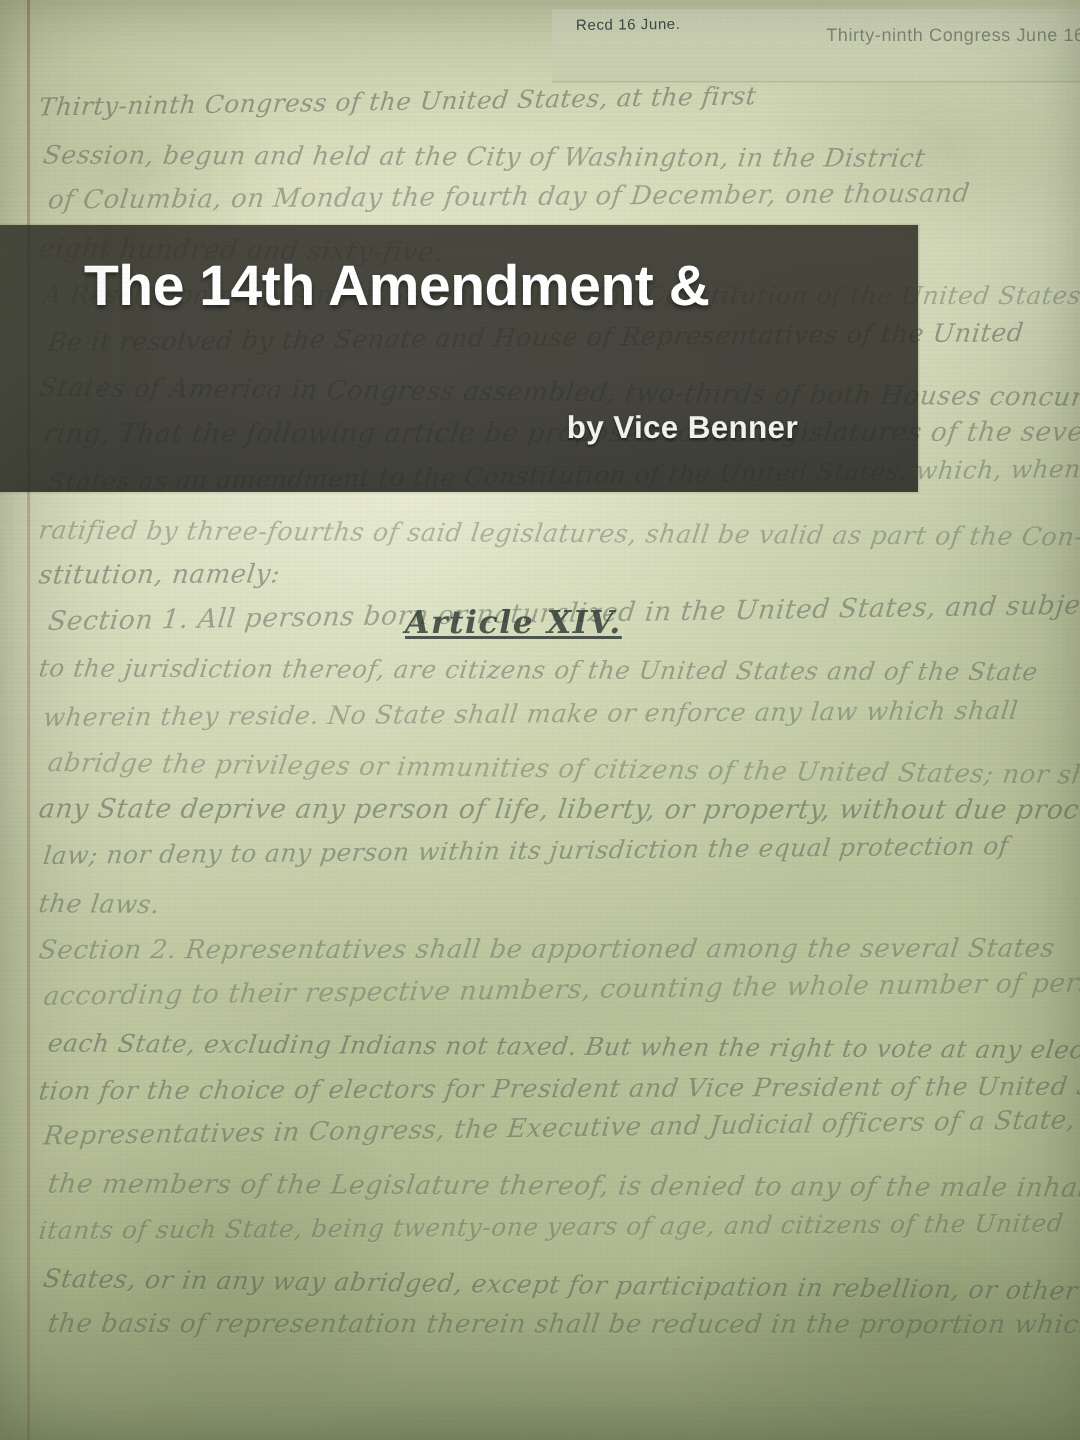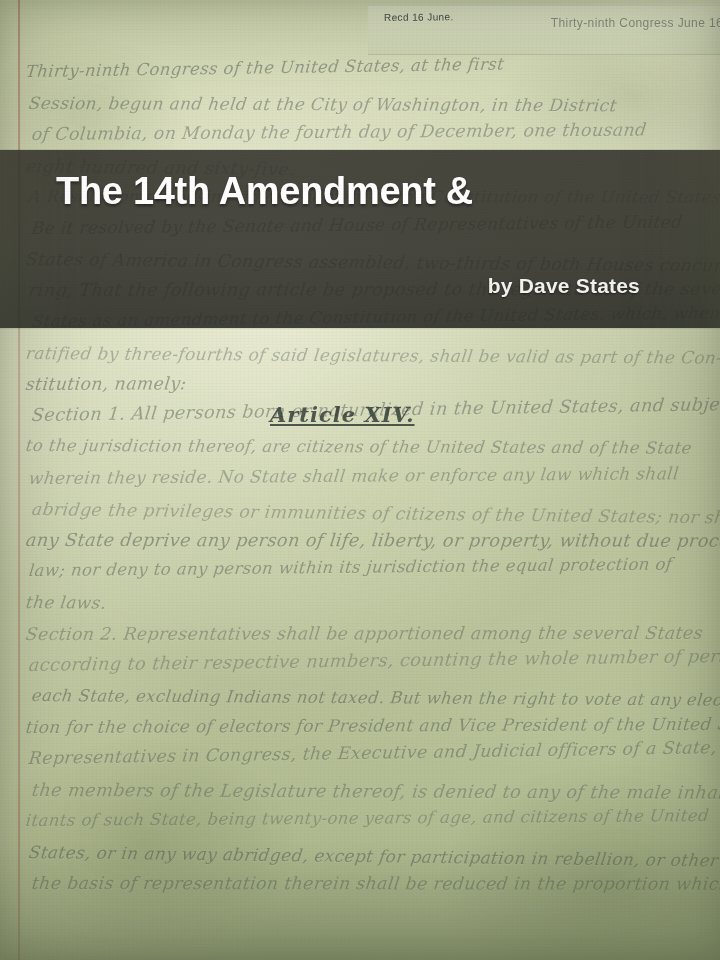--- a/index.html
+++ b/index.html
@@ -100,21 +100,21 @@
     opacity: 0.82;
     text-decoration: underline;
     margin-left: 12px;
   }
 
   
   .title-band {
     position: absolute;
     left: 0;
     top: 150px;
-    width: 720px;
+    width: 612px;
     height: 178px;
     background: linear-gradient(180deg, rgba(52,50,44,0.88) 0%, rgba(46,45,40,0.86) 55%, rgba(40,40,36,0.88) 100%);
     box-shadow: 0 0 0 1px rgba(0,0,0,0.08);
   }
   .title-text {
     position: absolute;
     left: 56px;
     top: 16px;
     width: 640px;
     color: #ffffff;
@@ -195,19 +195,19 @@
     <div class="script-line" style="left:16px; top:6px; font-size:10px; transform:rotate(-0.6deg); color:#3c4740;">Recd 16 June.</div>
     <div class="script-line" style="left:180px; top:10px; font-size:12px; opacity:0.55; color:#3c4740;"> Thirty-ninth Congress June 16</div>
   </div>
 
   <div class="article-heading">Article XIV.</div>
 
   <div class="title-band">
     <div class="title-text">
       <span class="title-line">The 14th Amendment &amp;</span>
     </div>
-    <div class="author">by Dave States</div>
+    <div class="author">by Vice Benner</div>
   </div>
 
   <div class="grain"></div>
   <div class="bottom-shade"></div>
   <div class="vignette"></div>
 </div>
 
 </body></html>

